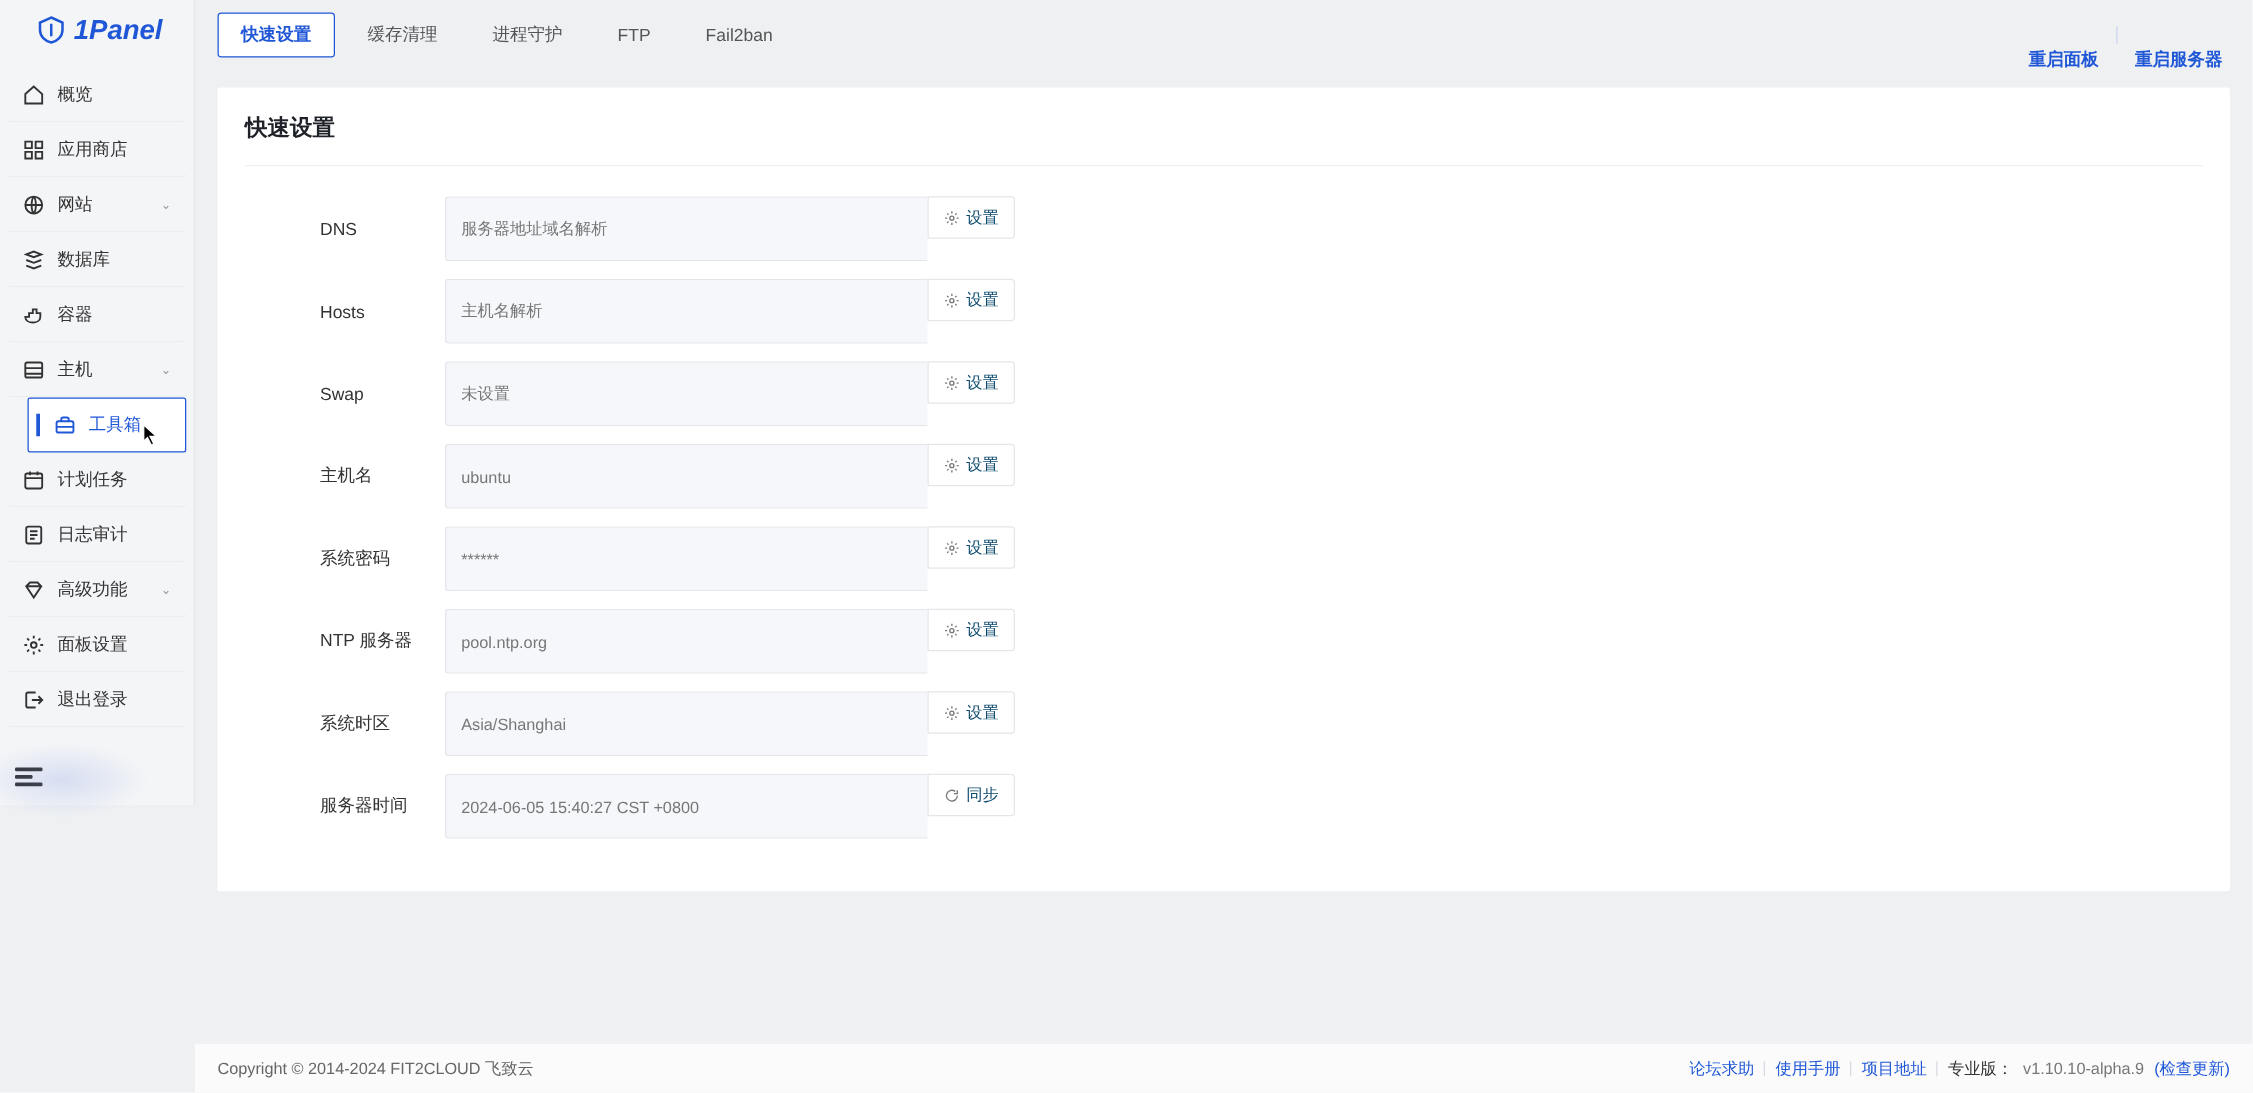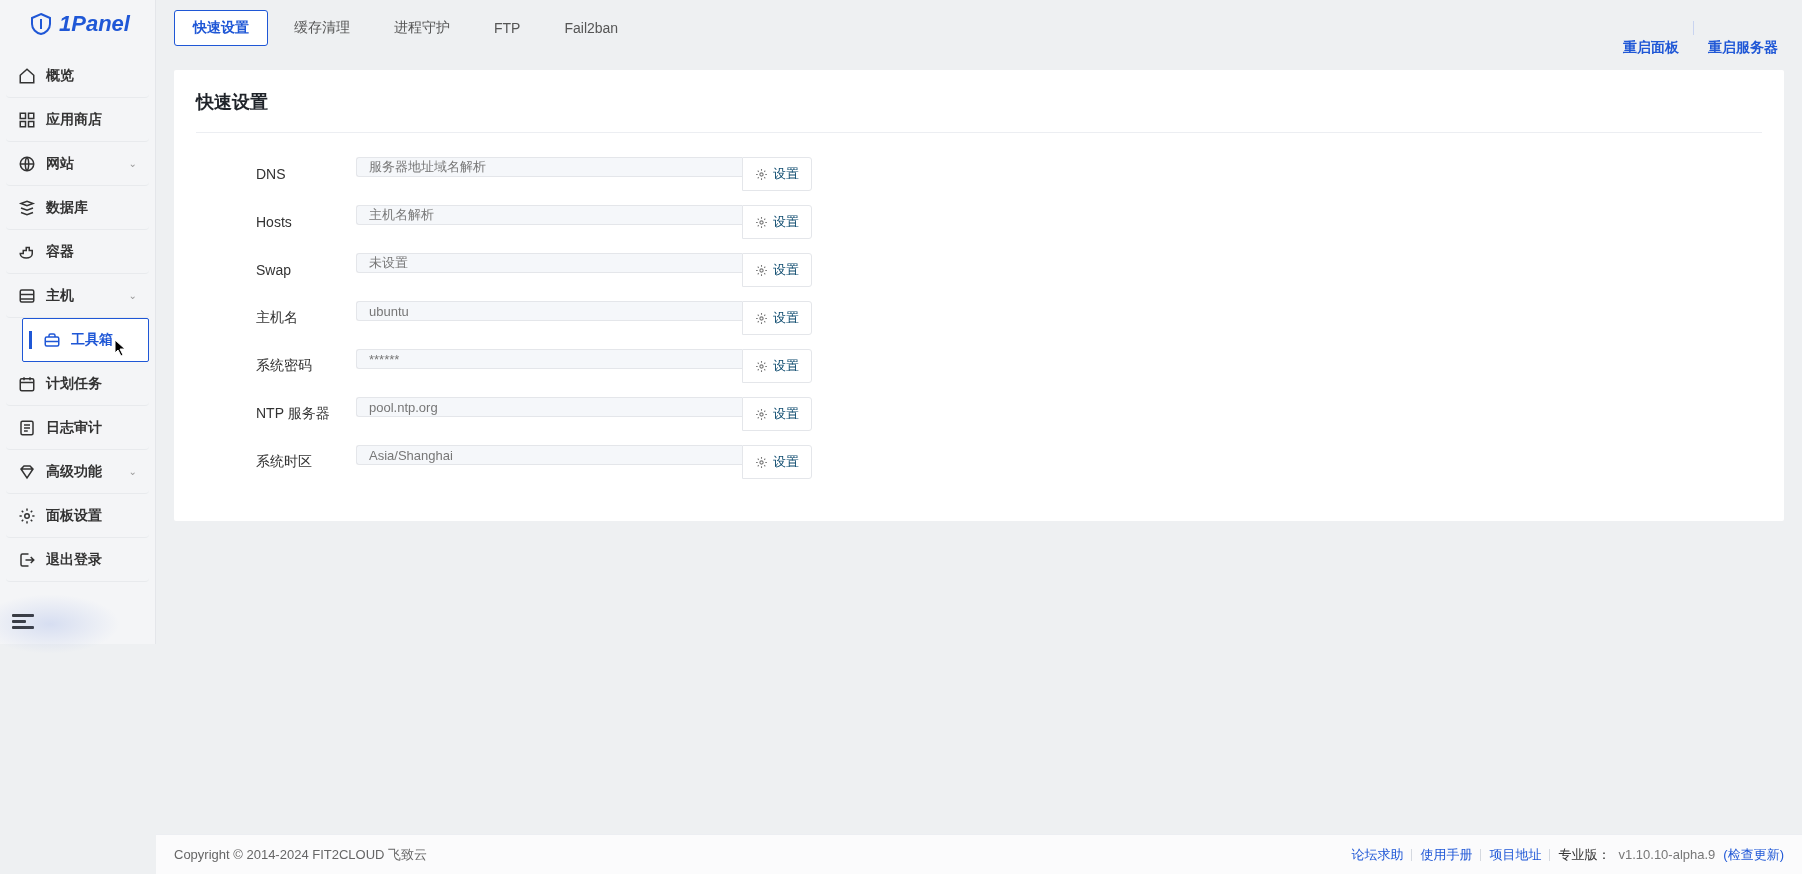--- a/index.html
+++ b/index.html
@@ -45,21 +45,21 @@
     height: 44px;
     padding: 0 12px;
     border-radius: 4px;
     cursor: pointer;
     color: #333;
     gap: 10px;
     border-bottom: 1px solid #e8eaed;
     position: relative;
   }
   .menu-item .mi-icon { width: 18px; height: 18px; display: flex; align-items: center; justify-content: center; }
-  .menu-item .mi-label { flex: 1; font-weight: bold; }
+  .menu-item .mi-label { flex: 1; }
   .menu-item .mi-caret { font-size: 10px; color: #999; }
   .menu-item.active {
     border: 1px solid #1f57d6;
     color: #1f57d6;
     background: #fff;
     border-radius: 2px;
     margin-left: 16px;
   }
   .menu-item.active::before {
     content: "";
@@ -151,21 +151,21 @@
     text-align: left;
     padding-left: 60px;
     color: #333;
   }
   .form-input-wrap {
     display: flex;
     width: 456px;
   }
   .form-input {
     flex: 1;
-    height: 20px;
+    height: 52px;
     background: #f5f7fa;
     border: 1px solid #e4e6ea;
     border-right: none;
     border-radius: 3px 0 0 3px;
     padding: 0 12px;
     color: #777;
     display: flex;
     align-items: center;
     font-size: 13px;
   }
@@ -477,20 +477,32 @@
           <div class="form-btn">
             <svg viewBox="0 0 24 24">
                 <circle cx="12" cy="12" r="3" fill="none" stroke="#777" stroke-width="2"></circle>
                 <path fill="none" stroke="#777" stroke-width="2" d="M12 2v3M12 19v3M2 12h3M19 12h3M5 5l2 2M17 17l2 2M19 5l-2 2M7 17l-2 2"></path>
               </svg>
             <span>设置</span>
           </div>
         </div>
       </div>
 
+      <div class="form-row">
+        <div class="form-label">服务器时间</div>
+        <div class="form-input-wrap">
+          <div class="form-input">2024-06-05 15:40:27 CST +0800</div>
+          <div class="form-btn">
+            <svg viewBox="0 0 24 24">
+                <path fill="none" stroke="#777" stroke-width="2" d="M20 12a8 8 0 1 1-3-6.2 M20 4v5h-5"></path>
+              </svg>
+            <span>同步</span>
+          </div>
+        </div>
+      </div>
 
     </div>
   </div>
 
   <div class="footer">
     <span>Copyright © 2014-2024 FIT2CLOUD 飞致云</span>
     <div class="footer-right">
       <span class="link">论坛求助</span>
       <span class="footer-divider"></span>
       <span class="link">使用手册</span>

